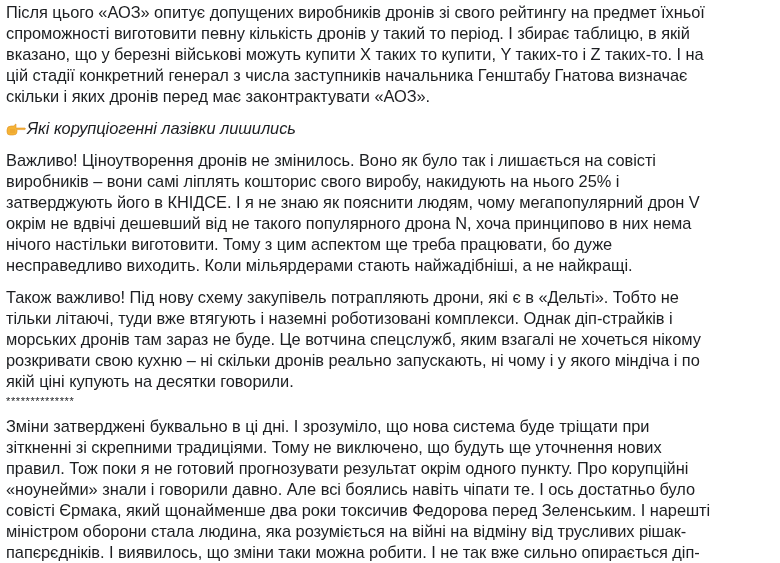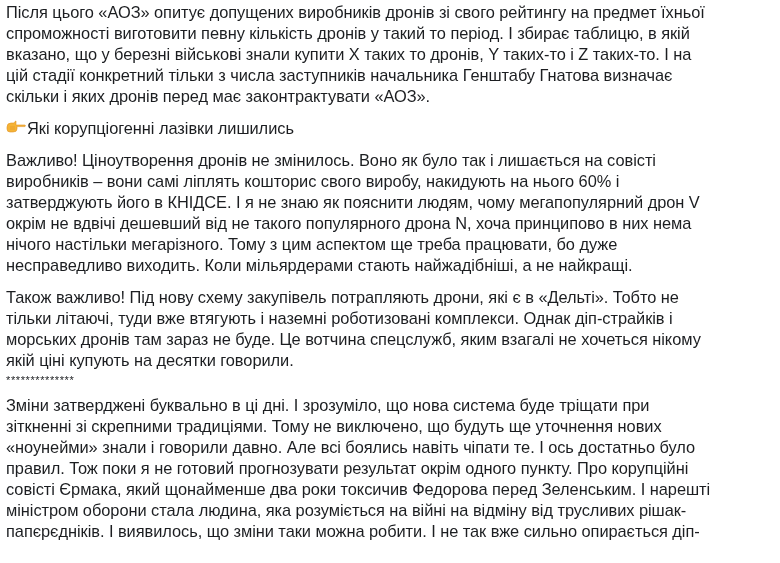--- a/index.html
+++ b/index.html
@@ -29,21 +29,23 @@
   }
   .para {
     display: block;
     margin: 0;
   }
   .gap {
     height: 11px;
   }
   .heading-line {
     display: flex;
+    align-items: center;
     height: 21px;
+    font-style: italic;
   }
   .hand {
     display: inline-block;
     width: 20px;
     height: 16px;
     margin-right: 1px;
     position: relative;
   }
   .stars {
     font-size: 11px;
@@ -53,63 +55,64 @@
   }
 </style>
 </head>
 <body>
 
 <div class="post">
 
   <div class="para" style="padding-top:2px;">
     <span class="line">Після цього «АОЗ» опитує допущених виробників дронів зі свого рейтингу на предмет їхньої</span>
     <span class="line">спроможності виготовити певну кількість дронів у такий то період. І збирає таблицю, в якій</span>
-    <span class="line">вказано, що у березні військові знали купити X таких то дронів, Y таких-то і Z таких-то. І на</span>
-    <span class="line">цій стадії конкретний тільки з числа заступників начальника Генштабу Гнатова визначає</span>
+    <span class="line">вказано, що у березні військові можуть купити X таких то купити, Y таких-то і Z таких-то. І на</span>
+    <span class="line">цій стадії конкретний генерал з числа заступників начальника Генштабу Гнатова визначає</span>
     <span class="line">скільки і яких дронів перед має законтрактувати «АОЗ».</span>
   </div>
 
   <div class="gap"></div>
 
   <div class="heading-line">
     <span class="hand">
       <svg width="20" height="16" viewBox="0 0 20 16">
         <path d="M1 9 Q1 5 5 5 L8 5 Q9 3 10 3 L10 7 L19 7 Q20 7.8 19 8.6 L11 8.6 L11 11 Q11 14 7 14 L4 14 Q1 14 1 11 Z" fill="#f5b335" stroke="#e0962a" stroke-width="0.6"></path>
         <path d="M4 9 L9 9 M4 11 L9 11" stroke="#e0962a" stroke-width="0.6" fill="none"></path>
       </svg>
     </span>
     <span>Які корупціогенні лазівки лишились</span>
   </div>
 
   <div class="gap"></div>
 
   <div class="para">
     <span class="line">Важливо! Ціноутворення дронів не змінилось. Воно як було так і лишається на совісті</span>
-    <span class="line">виробників – вони самі ліплять кошторис свого виробу, накидують на нього 60% і</span>
+    <span class="line">виробників – вони самі ліплять кошторис свого виробу, накидують на нього 25% і</span>
     <span class="line">затверджують його в КНІДСЕ. І я не знаю як пояснити людям, чому мегапопулярний дрон V</span>
     <span class="line">окрім не вдвічі дешевший від не такого популярного дрона N, хоча принципово в них нема</span>
-    <span class="line">нічого настільки мегарізного. Тому з цим аспектом ще треба працювати, бо дуже</span>
+    <span class="line">нічого настільки виготовити. Тому з цим аспектом ще треба працювати, бо дуже</span>
     <span class="line">несправедливо виходить. Коли мільярдерами стають найжадібніші, а не найкращі.</span>
   </div>
 
   <div class="gap"></div>
 
   <div class="para">
     <span class="line">Також важливо! Під нову схему закупівель потрапляють дрони, які є в «Дельті». Тобто не</span>
     <span class="line">тільки літаючі, туди вже втягують і наземні роботизовані комплекси. Однак діп-страйків і</span>
     <span class="line">морських дронів там зараз не буде. Це вотчина спецслужб, яким взагалі не хочеться нікому</span>
+    <span class="line">розкривати свою кухню – ні скільки дронів реально запускають, ні чому і у якого міндіча і по</span>
     <span class="line">якій ціні купують на десятки говорили.</span>
     <span class="line stars">**************</span>
   </div>
 
   <div class="gap" style="height:6px;"></div>
 
   <div class="para">
     <span class="line">Зміни затверджені буквально в ці дні. І зрозуміло, що нова система буде тріщати при</span>
     <span class="line">зіткненні зі скрепними традиціями. Тому не виключено, що будуть ще уточнення нових</span>
+    <span class="line">правил. Тож поки я не готовий прогнозувати результат окрім одного пункту. Про корупційні</span>
     <span class="line">«ноунейми» знали і говорили давно. Але всі боялись навіть чіпати те. І ось достатньо було</span>
-    <span class="line">правил. Тож поки я не готовий прогнозувати результат окрім одного пункту. Про корупційні</span>
     <span class="line">совісті Єрмака, який щонайменше два роки токсичив Федорова перед Зеленським. І нарешті</span>
     <span class="line">міністром оборони стала людина, яка розуміється на війні на відміну від трусливих рішак-</span>
     <span class="line">папєрєдніків. І виявилось, що зміни таки можна робити. І не так вже сильно опирається діп-</span>
   </div>
 
 </div>
 
 </body></html>

